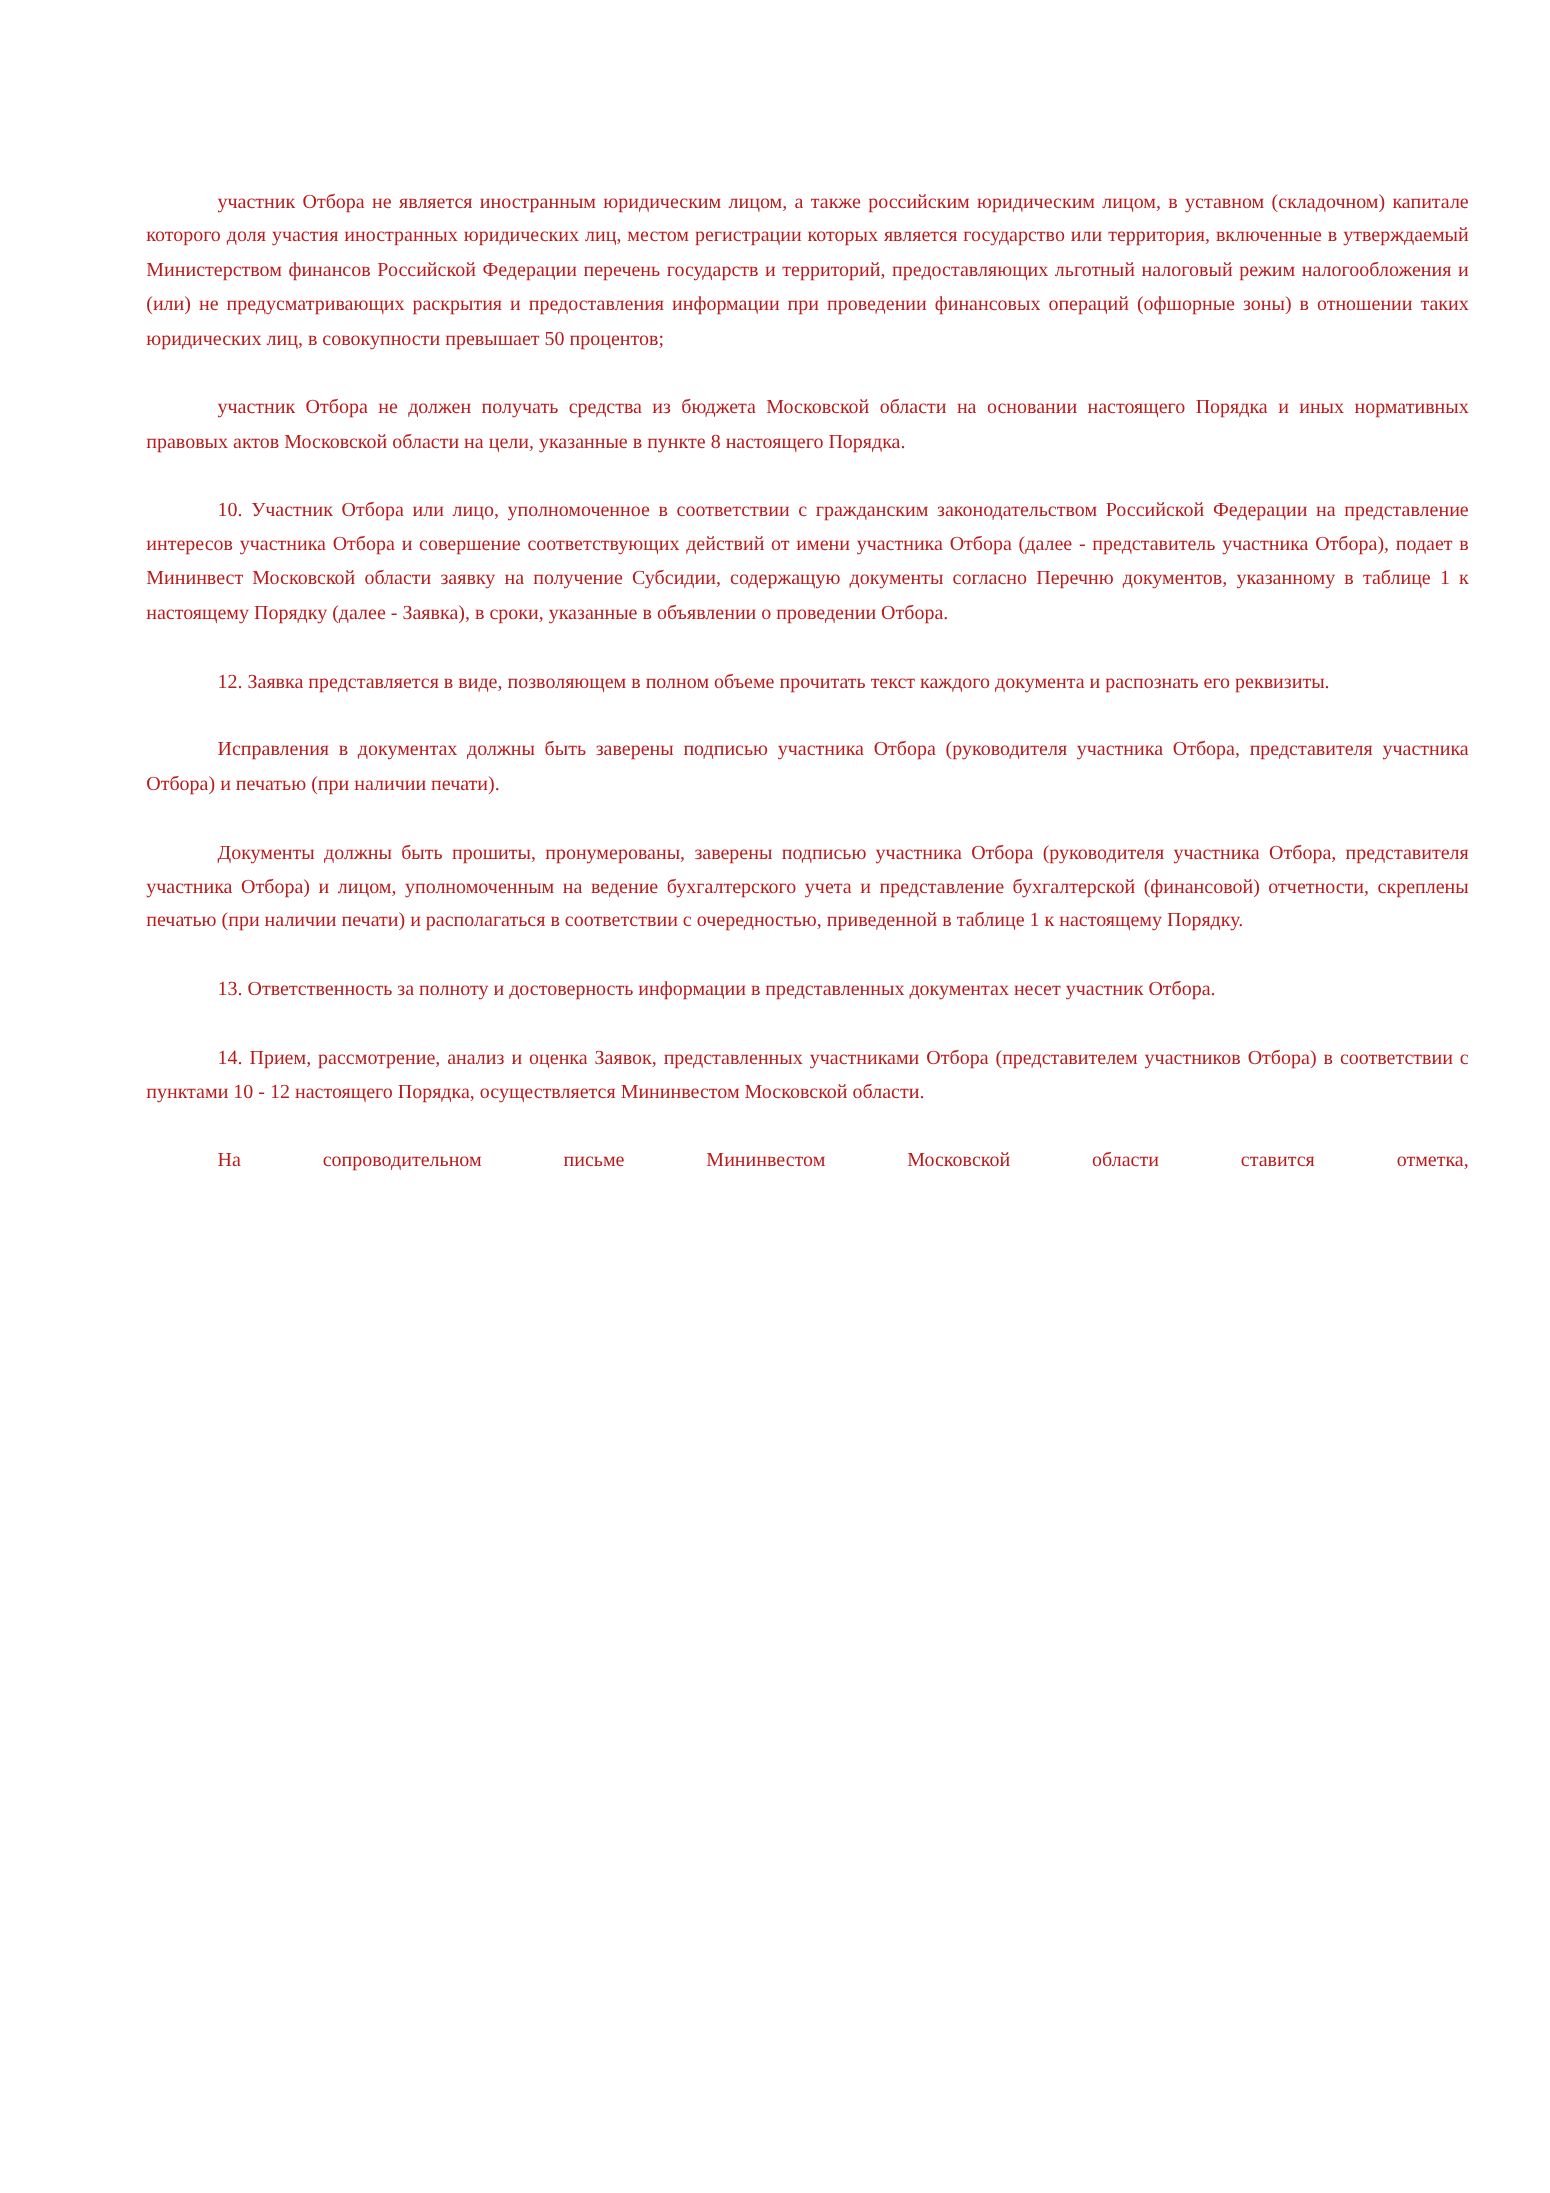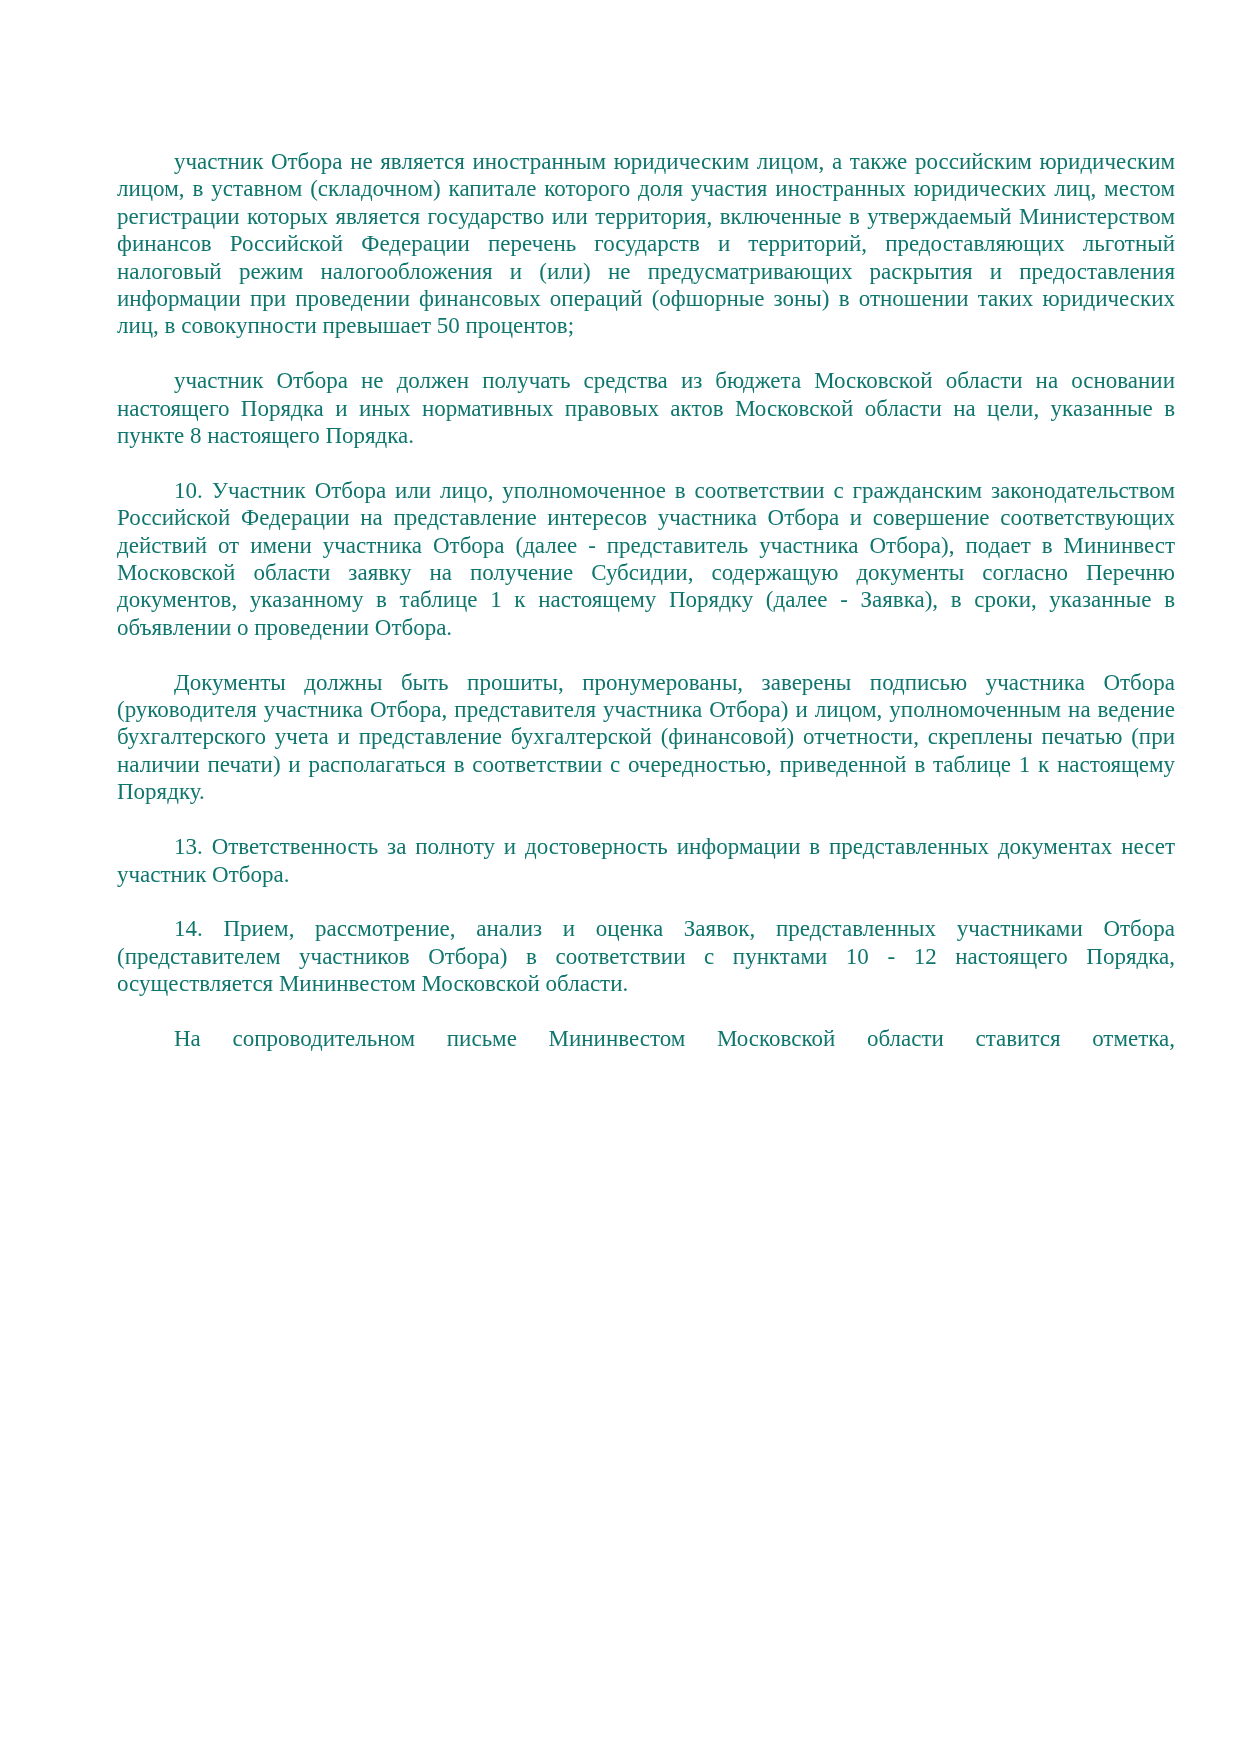--- a/index.html
+++ b/index.html
@@ -20,41 +20,43 @@
       width: 1240px;
       height: 1754px;
       background: #ffffff;
     }
     .content {
       position: absolute;
       left: 117px;
       top: 148px;
       width: 1058px;
       font-family: "Liberation Serif", "DejaVu Serif", serif;
-      font-size: 23px;
+      font-size: 16px;
       line-height: 27.4px;
-      color: #0f766e;
+      color: #b91c1c;
     }
     .para {
       margin: 0 0 27.4px 0;
       text-align: justify;
       text-indent: 57px;
       text-align-last: left;
     }
     .para.last-line-justify {
       text-align-last: justify;
       margin-bottom: 16px;
     }
   </style>
 </head>
 <body>
 
 <div class="page">
   <div class="content">
     <p class="para">участник Отбора не является иностранным юридическим лицом, а также российским юридическим лицом, в уставном (складочном) капитале которого доля участия иностранных юридических лиц, местом регистрации которых является государство или территория, включенные в утверждаемый Министерством финансов Российской Федерации перечень государств и территорий, предоставляющих льготный налоговый режим налогообложения и (или) не предусматривающих раскрытия и предоставления информации при проведении финансовых операций (офшорные зоны) в отношении таких юридических лиц, в совокупности превышает 50 процентов;</p>
     <p class="para">участник Отбора не должен получать средства из бюджета Московской области на основании настоящего Порядка и иных нормативных правовых актов Московской области на цели, указанные в пункте 8 настоящего Порядка.</p>
     <p class="para">10. Участник Отбора или лицо, уполномоченное в соответствии с гражданским законодательством Российской Федерации на представление интересов участника Отбора и совершение соответствующих действий от имени участника Отбора (далее - представитель участника Отбора), подает в Мининвест Московской области заявку на получение Субсидии, содержащую документы согласно Перечню документов, указанному в таблице 1 к настоящему Порядку (далее - Заявка), в сроки, указанные в объявлении о проведении Отбора.</p>
+    <p class="para">12. Заявка представляется в виде, позволяющем в полном объеме прочитать текст каждого документа и распознать его реквизиты.</p>
+    <p class="para">Исправления в документах должны быть заверены подписью участника Отбора (руководителя участника Отбора, представителя участника Отбора) и печатью (при наличии печати).</p>
     <p class="para">Документы должны быть прошиты, пронумерованы, заверены подписью участника Отбора (руководителя участника Отбора, представителя участника Отбора) и лицом, уполномоченным на ведение бухгалтерского учета и представление бухгалтерской (финансовой) отчетности, скреплены печатью (при наличии печати) и располагаться в соответствии с очередностью, приведенной в таблице 1 к настоящему Порядку.</p>
     <p class="para">13. Ответственность за полноту и достоверность информации в представленных документах несет участник Отбора.</p>
     <p class="para">14. Прием, рассмотрение, анализ и оценка Заявок, представленных участниками Отбора (представителем участников Отбора) в соответствии с пунктами 10 - 12 настоящего Порядка, осуществляется Мининвестом Московской области.</p>
     <p class="para last-line-justify">На сопроводительном письме Мининвестом Московской области ставится отметка,</p>
   </div>
 </div>
 
 </body></html>

